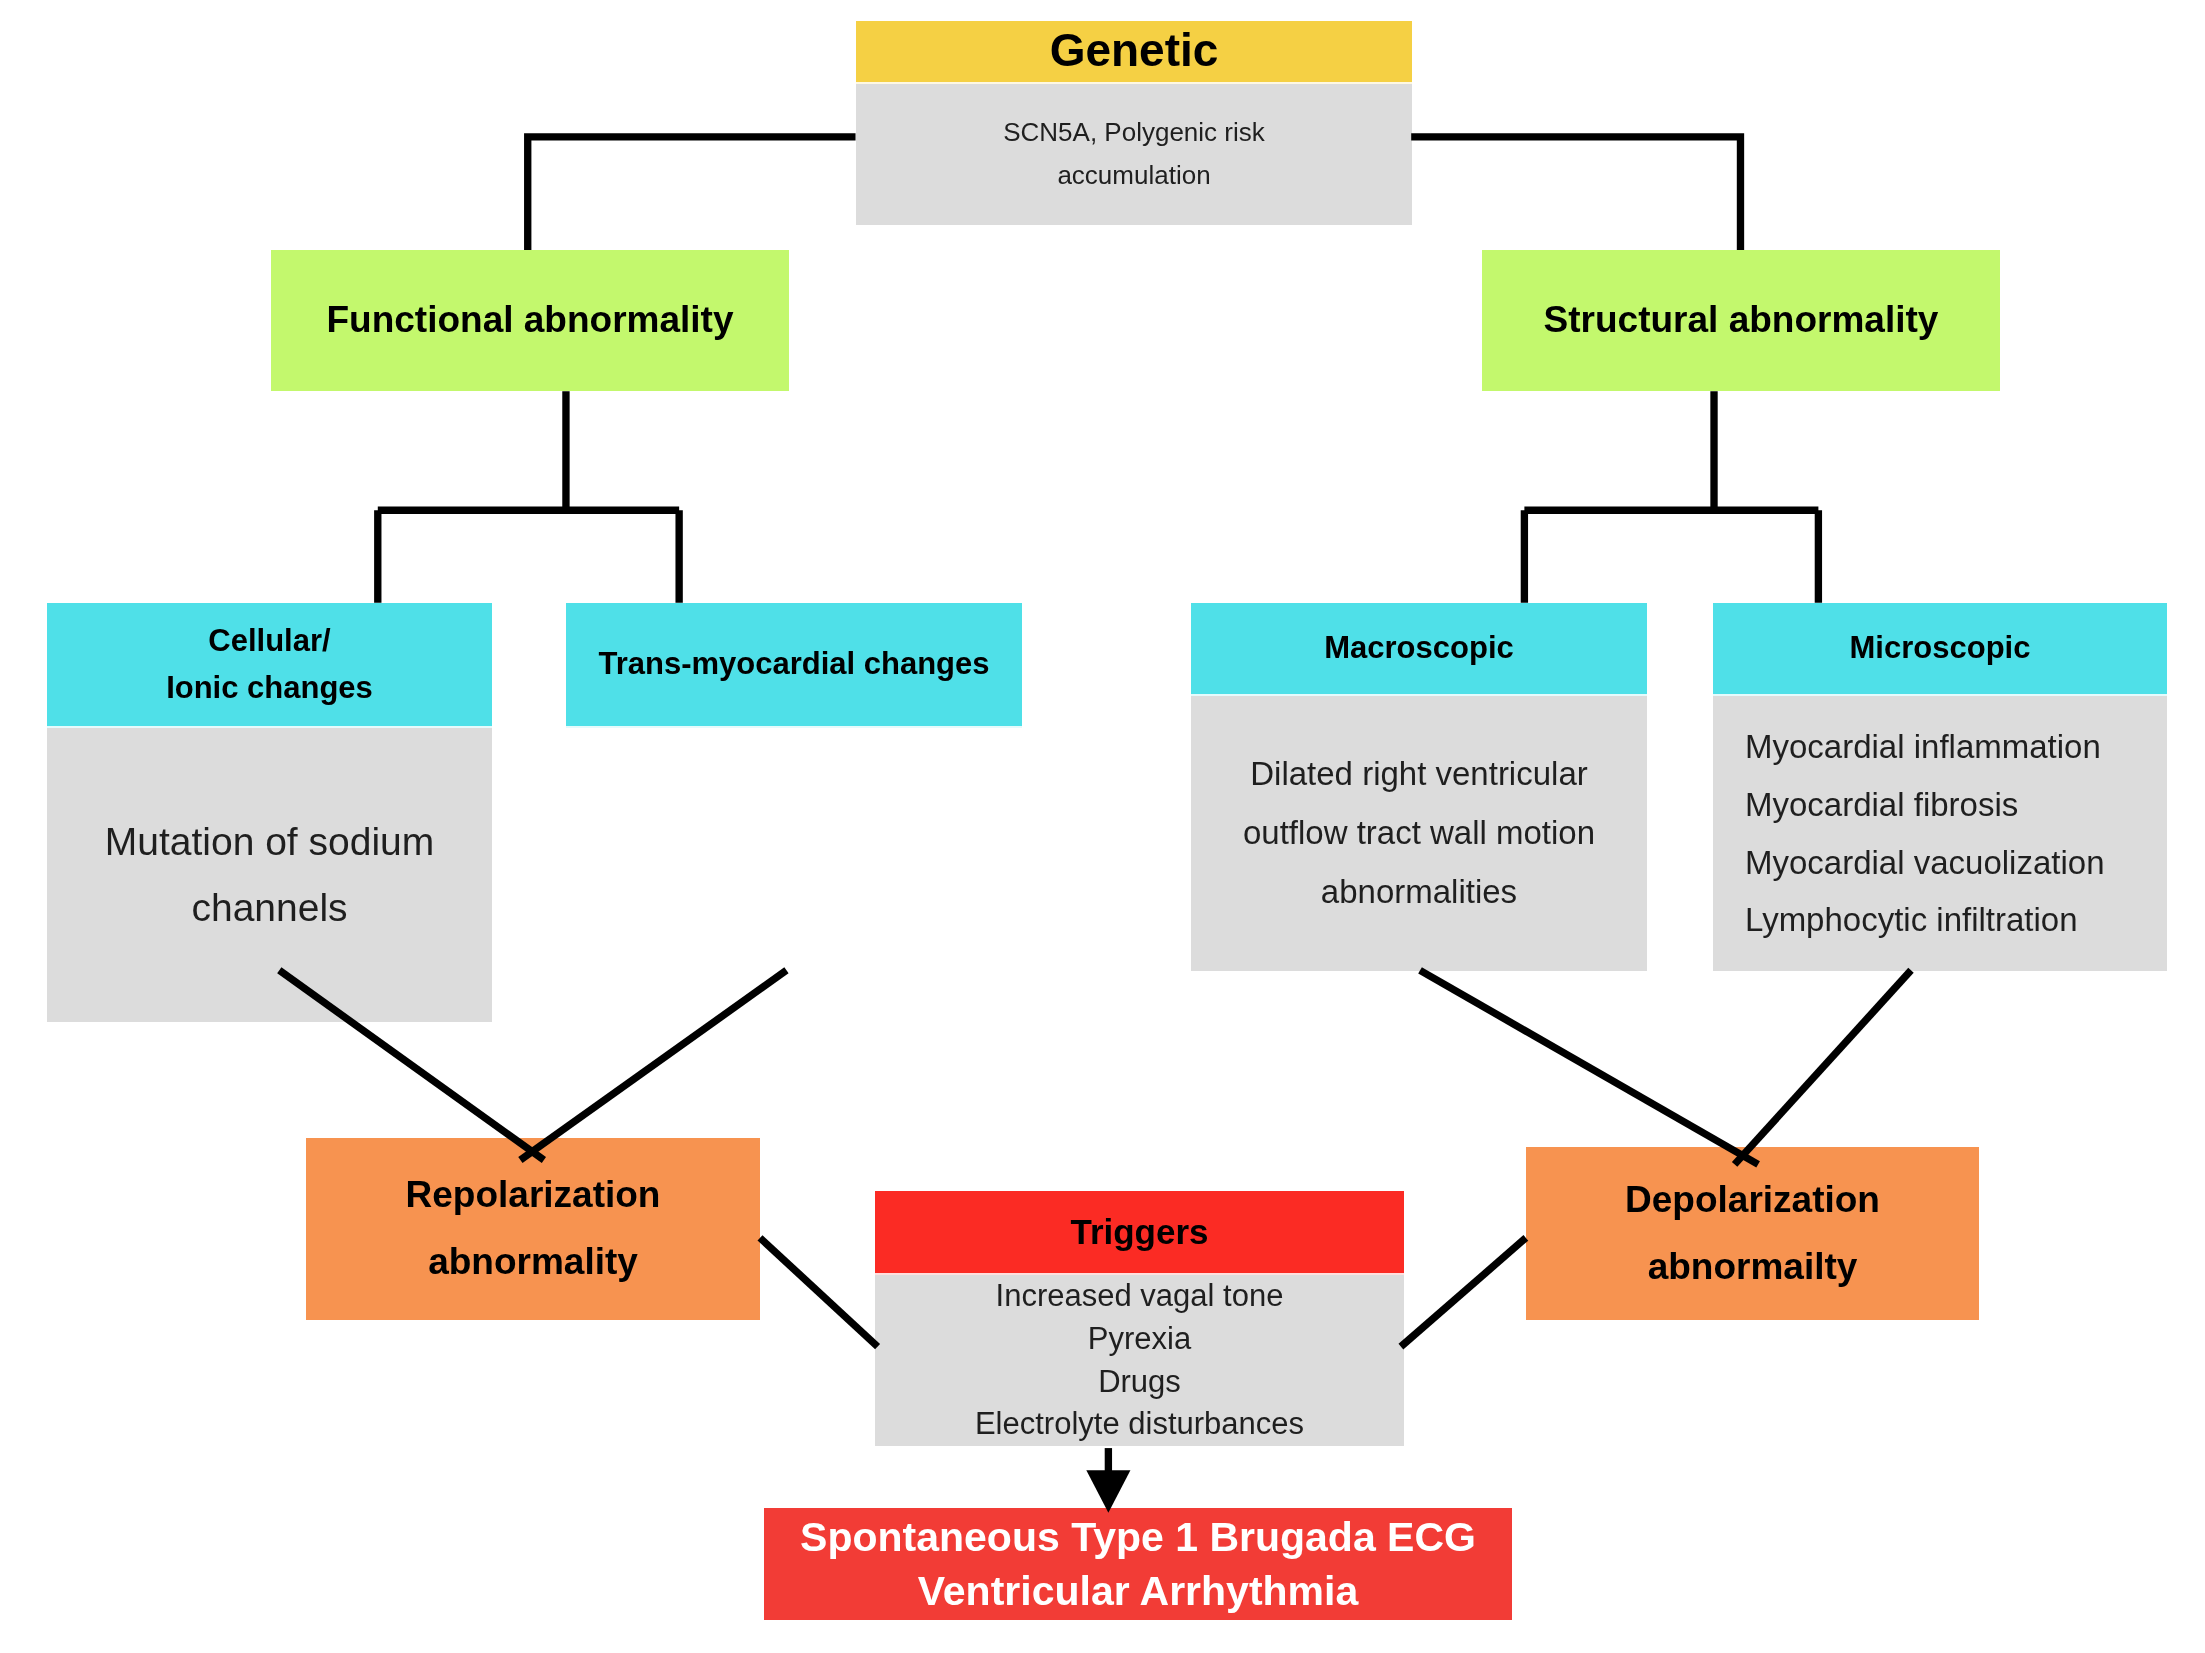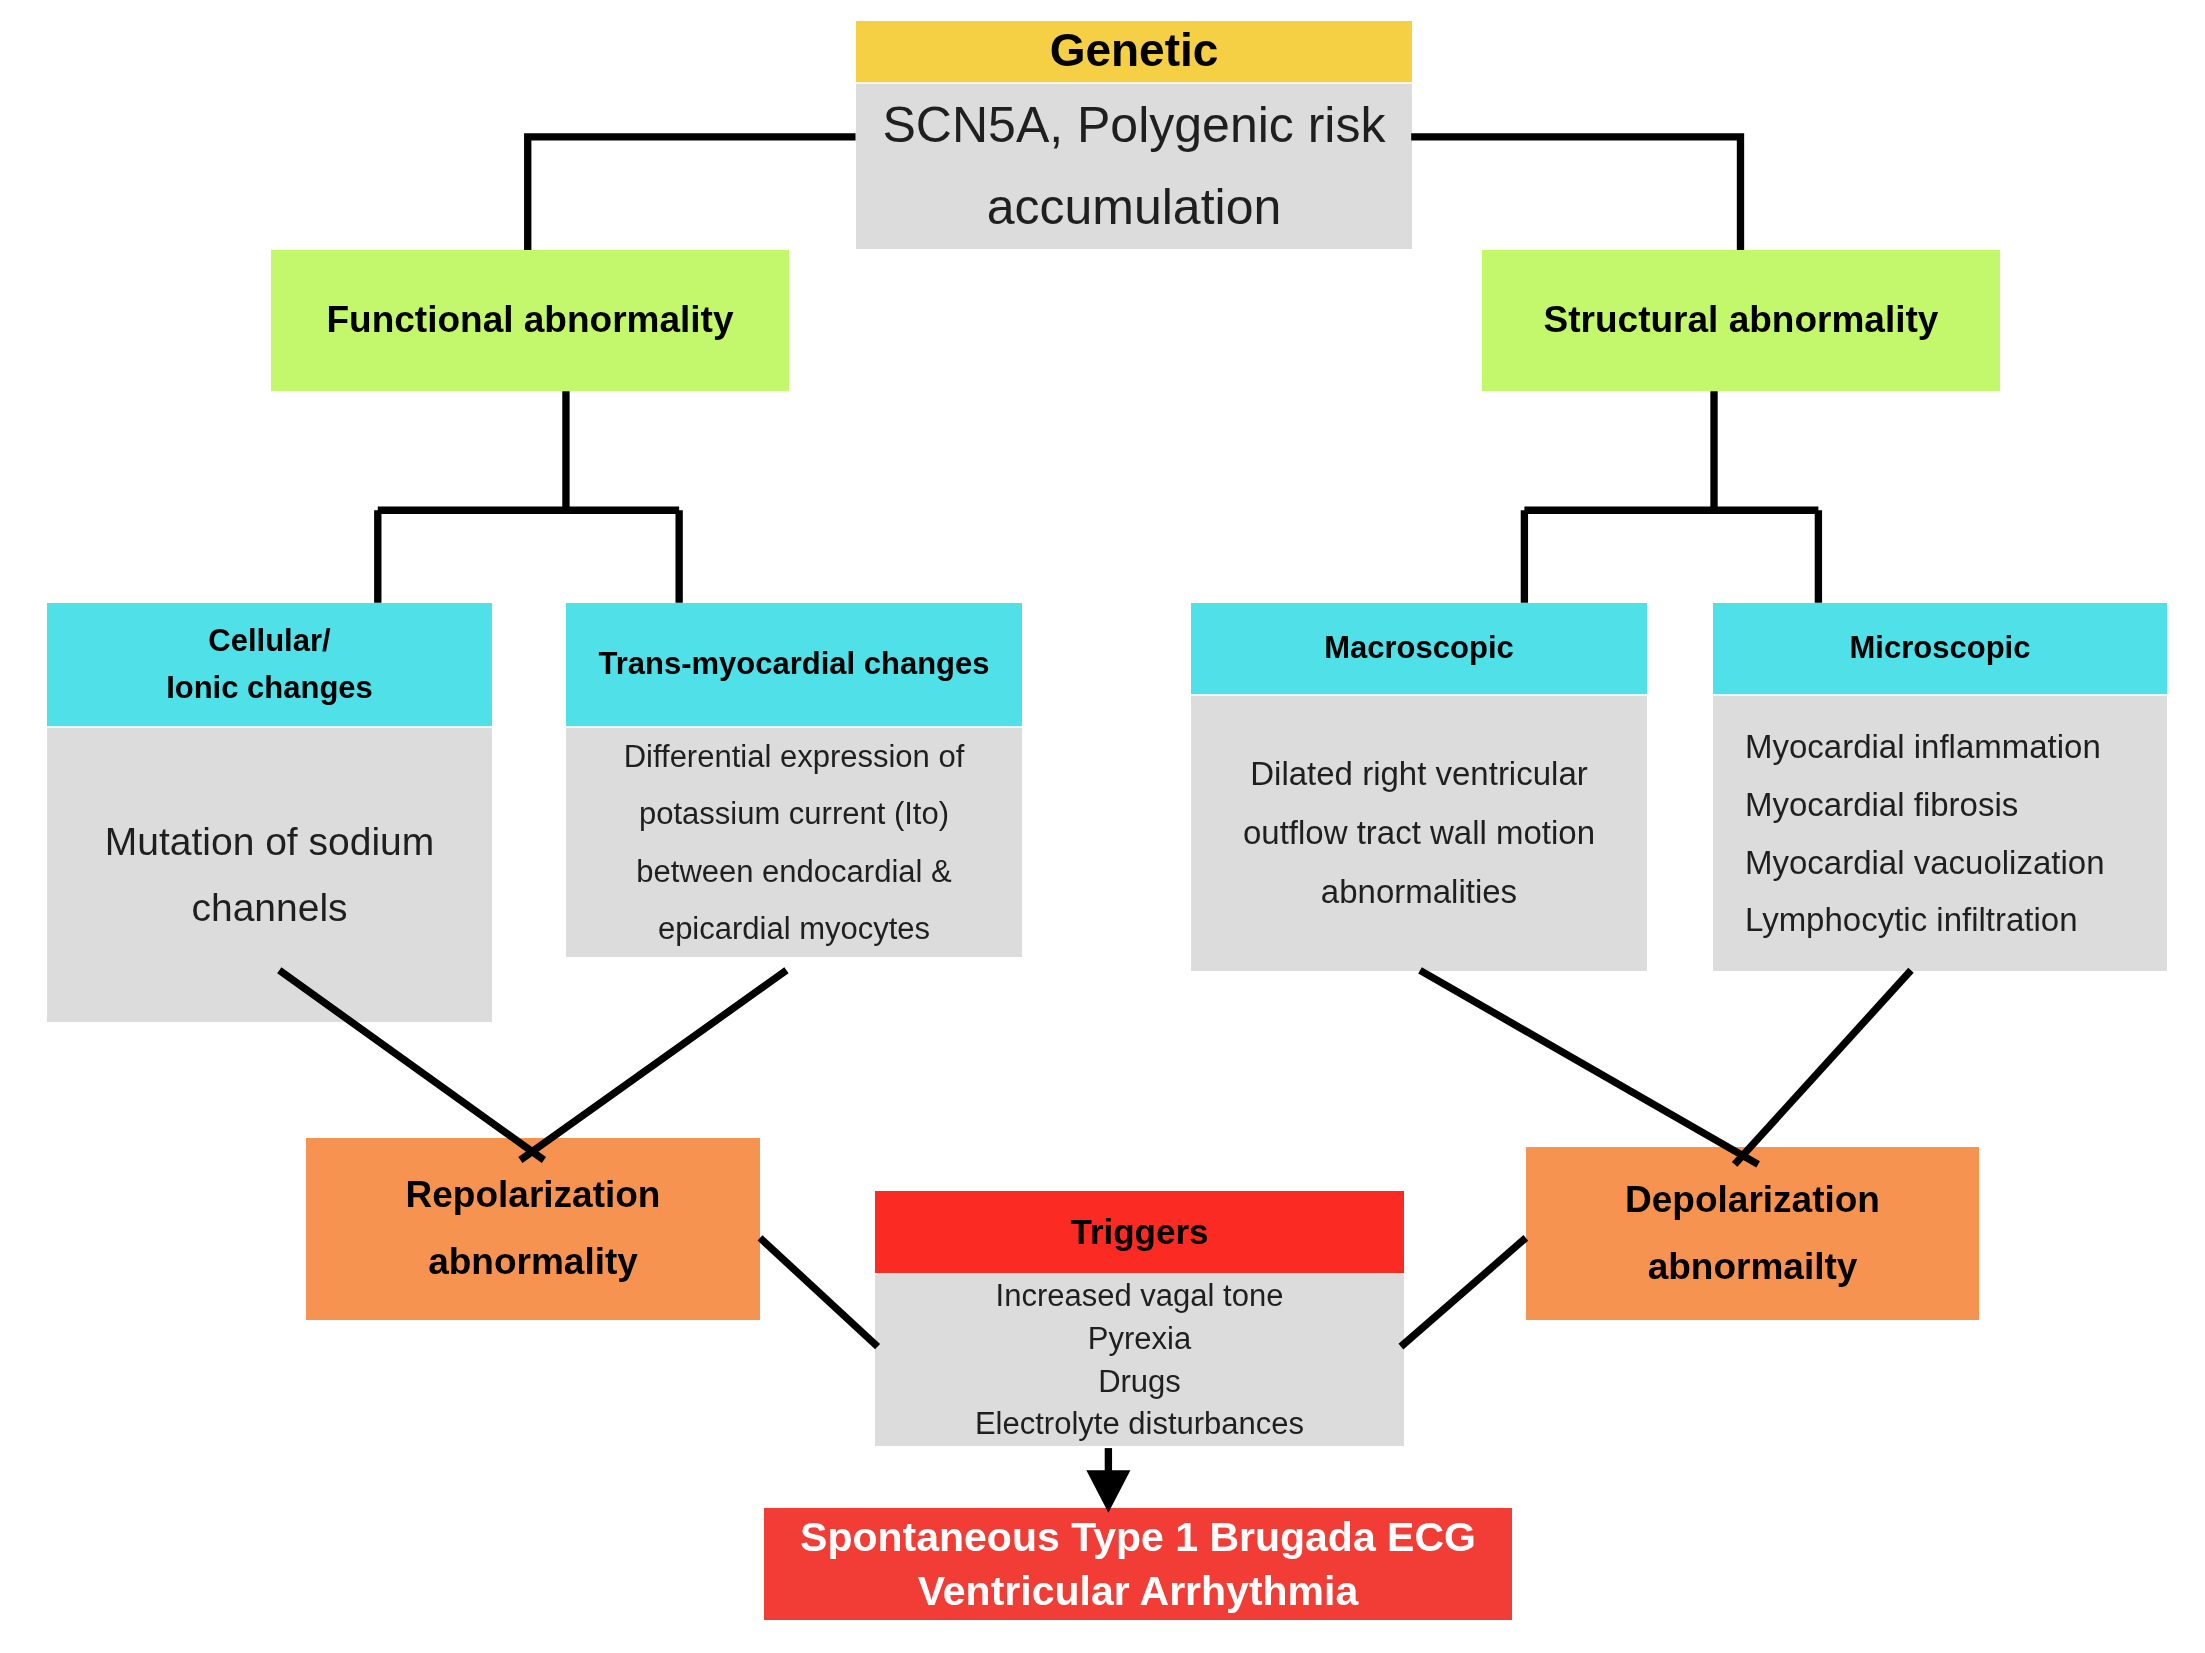--- a/index.html
+++ b/index.html
@@ -25,21 +25,21 @@
   }
   .yellow{background:var(--c-yellow,#f5d044);text-align:center;}
   .green{background:var(--c-green,#c3f86d);}
   .cyan{background:var(--c-cyan,#4fe0e8);}
   .orange{background:var(--c-orange,#f79350);}
   .red{background:var(--c-red,#fb2b24);}
   .red-outcome{background:var(--c-red-outcome,#f23c36);color:#ffffff;}
   .f-title{font-size:46px;line-height:1.3;}
   .f-node{font-size:37px;line-height:1.8;}
   .f-cyan{font-size:31px;line-height:1.5;}
-  .f-body-lg{font-size:50px;line-height:1.65;}
+  .f-body-lg{font-size:26px;line-height:1.65;}
   .f-body{font-size:39px;line-height:1.7;}
   .f-body-sm{font-size:31px;line-height:1.85;}
   .f-body-md{font-size:33px;line-height:1.78;}
   .f-trig{font-size:31px;line-height:1.38;}
   .f-outcome{font-size:41px;line-height:1.32;}
   span{display:block;}
   #connectors{position:absolute;left:0;top:0;pointer-events:none;}
   #connectors path{fill:none;stroke:var(--c-line,#000);stroke-width:10;stroke-linejoin:miter;}
   #connectors polygon{fill:var(--c-line,#000);stroke:none;}
 </style>
@@ -73,26 +73,20 @@
     </div>
     <div class="body f-body">
       <span>Mutation of sodium</span>
       <span>channels</span>
     </div>
   </div>
 
   <div class="box" style="left:566px;top:603px;width:456px;height:264px;">
     <div class="header cyan f-cyan" style="height:125px;">
       <span>Trans-myocardial changes</span>
-    </div>
-    <div class="body f-body-sm">
-      <span>Differential expression of</span>
-      <span>potassium current (Ito)</span>
-      <span>between endocardial &amp;</span>
-      <span>epicardial myocytes</span>
     </div>
   </div>
 
   <div class="box" style="left:1191px;top:603px;width:456px;height:368px;">
     <div class="header cyan f-cyan" style="height:93px;">
       <span>Macroscopic</span>
     </div>
     <div class="body f-body-md">
       <span>Dilated right ventricular</span>
       <span>outflow tract wall motion</span>

